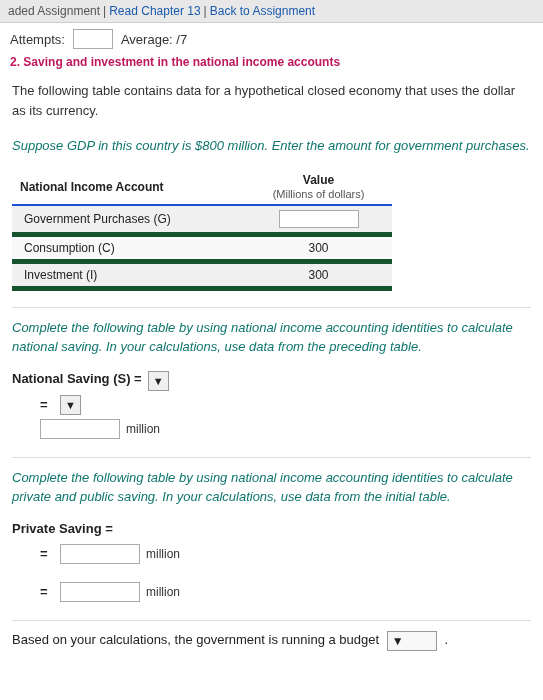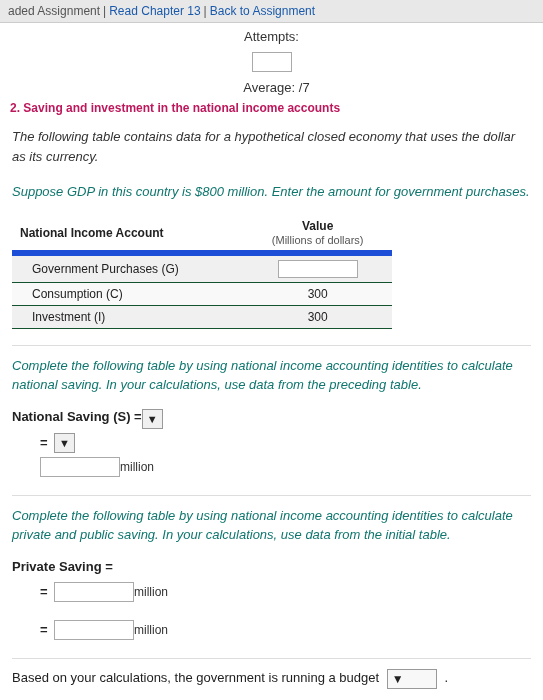--- a/index.html
+++ b/index.html
@@ -40,51 +40,49 @@
       text-decoration: none;
     }
 
     
     .attempts-row {
       display: flex;
       align-items: center;
       padding: 6px 10px 4px 10px;
       gap: 8px;
       font-size: 13px;
-      flex-direction: column;
     }
     .attempts-label { color: #333; }
     .attempts-box {
       border: 1px solid #aaa;
       width: 40px;
       height: 20px;
       background: #fff;
       display: inline-block;
     }
-    .average-label { color: #333; margin-left: 10px; }
+    .average-label { color: #333; }
 
     
     .section-title {
       padding: 2px 10px 6px 10px;
       font-size: 12px;
       font-weight: bold;
       color: #be185d;
     }
 
     
     .content {
       padding: 6px 12px;
     }
 
     .intro-text {
       font-size: 13px;
       line-height: 1.5;
       color: #333;
       margin-bottom: 16px;
-      font-style: italic;
     }
 
     .question-italic {
       font-style: italic;
       font-size: 13px;
       line-height: 1.5;
       color: #0f766e;
       margin-bottom: 14px;
     }
 
@@ -92,27 +90,27 @@
     .data-table {
       border-collapse: collapse;
       margin: 0 0 16px 0;
       width: 380px;
     }
     .data-table th {
       font-size: 12px;
       font-weight: bold;
       padding: 3px 8px;
       text-align: center;
-      border-bottom: 6px solid #1d4ed8;
+      border-bottom: 2px solid #1d4ed8;
     }
     .data-table th.left { text-align: left; }
     .data-table td {
       font-size: 12px;
-      padding: 4px 20px;
-      border-bottom: 1px solid #14532d;
+      padding: 4px 12px;
+      border-bottom: 5px solid #14532d;
       background: #f9f9f9;
     }
     .data-table td.left { text-align: left; }
     .data-table td.center { text-align: center; }
     .data-table tr:nth-child(odd) td { background: #f0f0f0; }
     .data-table tr:nth-child(even) td { background: #f9f9f9; }
     .data-table .input-cell {
       background: #fff;
       border: 1px solid #aaa;
       width: 80px;
@@ -126,21 +124,21 @@
       margin-bottom: 18px;
     }
     .formula-label {
       font-size: 13px;
       font-weight: bold;
       margin-bottom: 4px;
     }
     .formula-row {
       display: flex;
       align-items: center;
-      gap: 0;
+      gap: 6px;
       margin-bottom: 4px;
       flex-wrap: wrap;
     }
     .formula-equals {
       font-size: 13px;
       font-weight: bold;
       min-width: 14px;
     }
     .dropdown-arrow {
       display: inline-flex;

